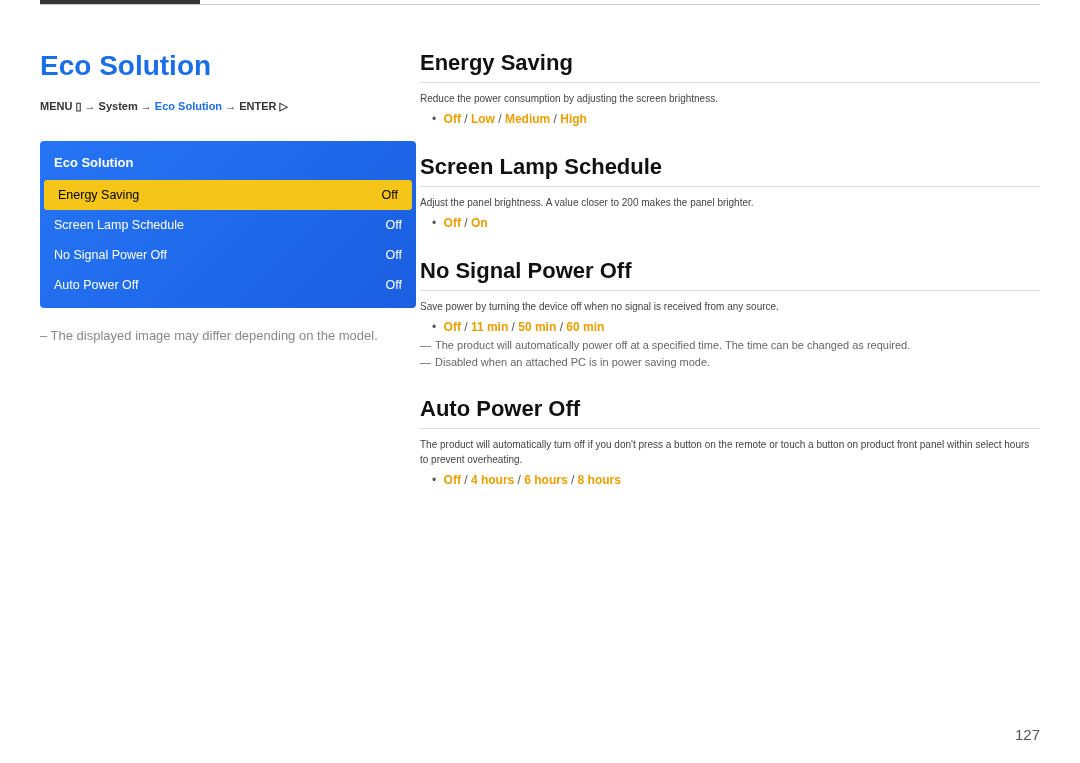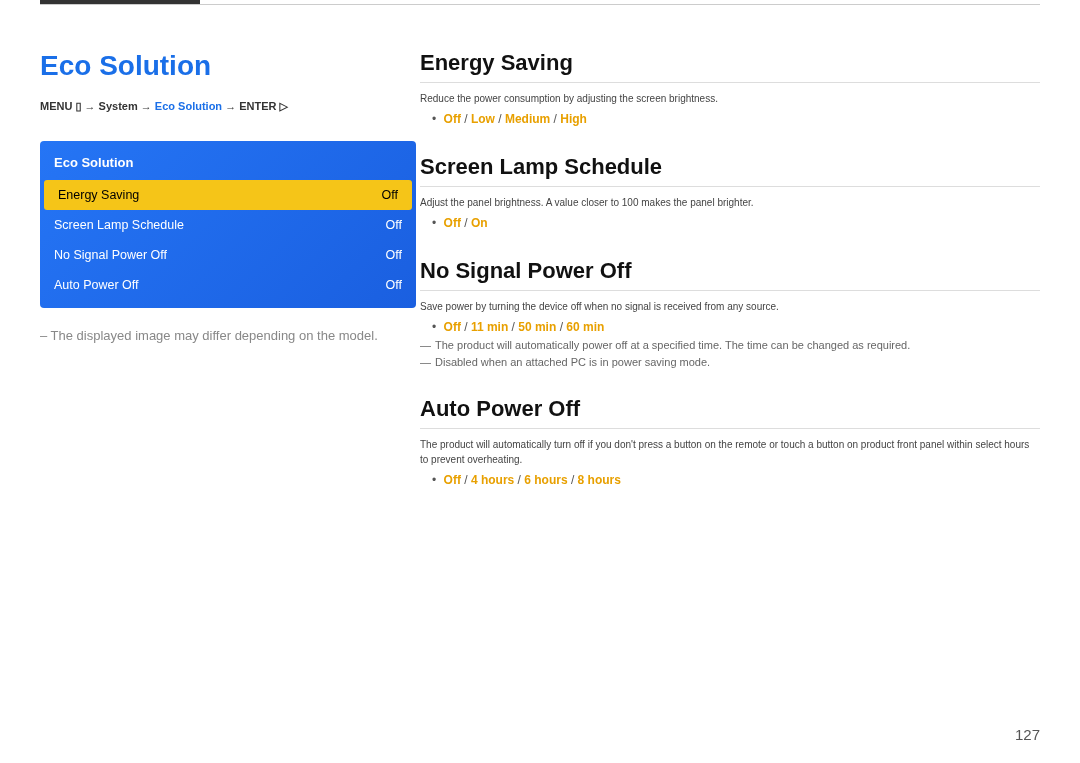--- a/index.html
+++ b/index.html
@@ -227,21 +227,21 @@
       <span class="highlight">Low</span>
       <span> / </span>
       <span class="highlight">Medium</span>
       <span> / </span>
       <span class="highlight">High</span>
     </div>
   </div>
 
   <div class="section">
     <div class="section-title">Screen Lamp Schedule</div>
-    <div class="section-desc">Adjust the panel brightness. A value closer to 100 makes the panel brighter.</div>
+    <div class="section-desc">Adjust the panel brightness. A value closer to 200 makes the panel brighter.</div>
     <div class="section-options">
       <span class="bullet">•</span>
       <span class="highlight">Off</span>
       <span> / </span>
       <span class="highlight">On</span>
     </div>
   </div>
 
   <div class="section">
     <div class="section-title">No Signal Power Off</div>

